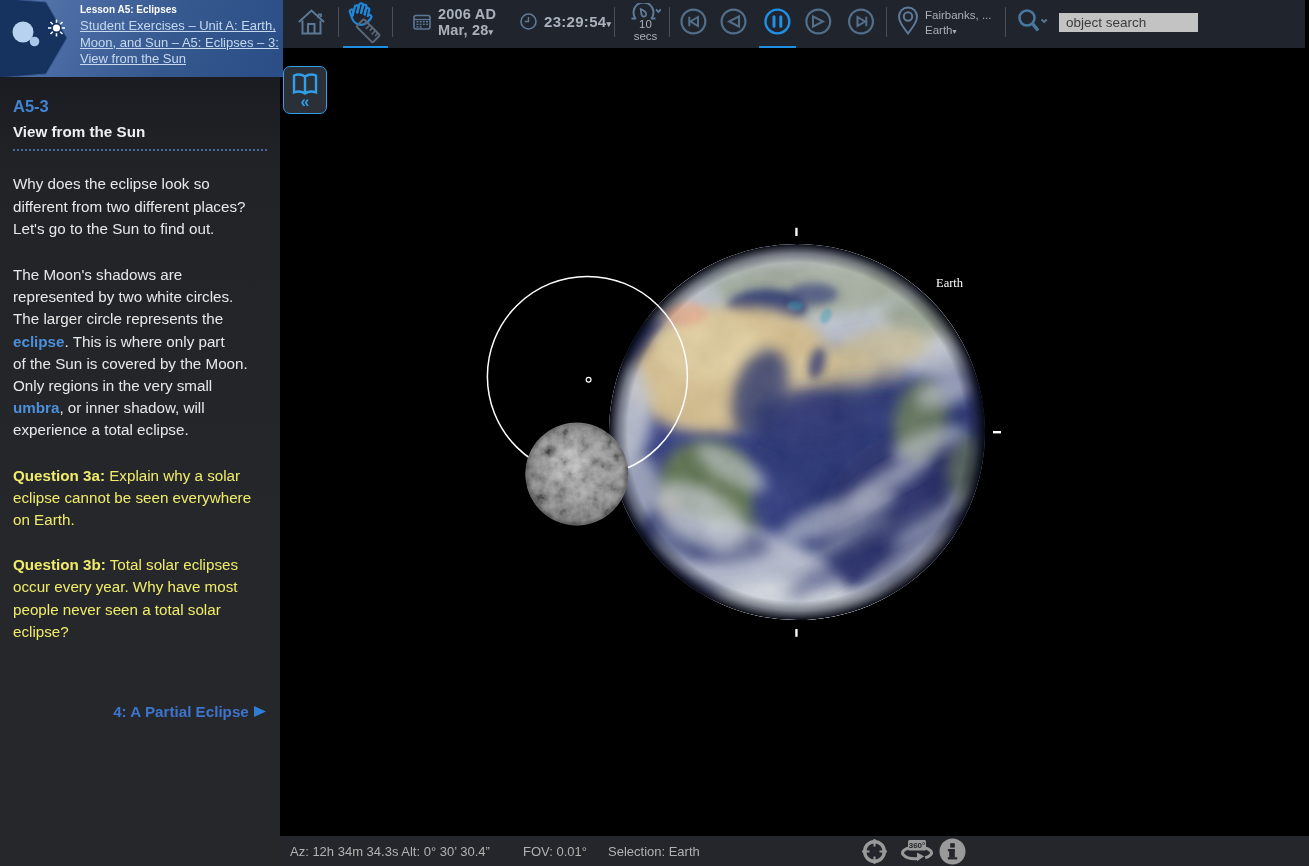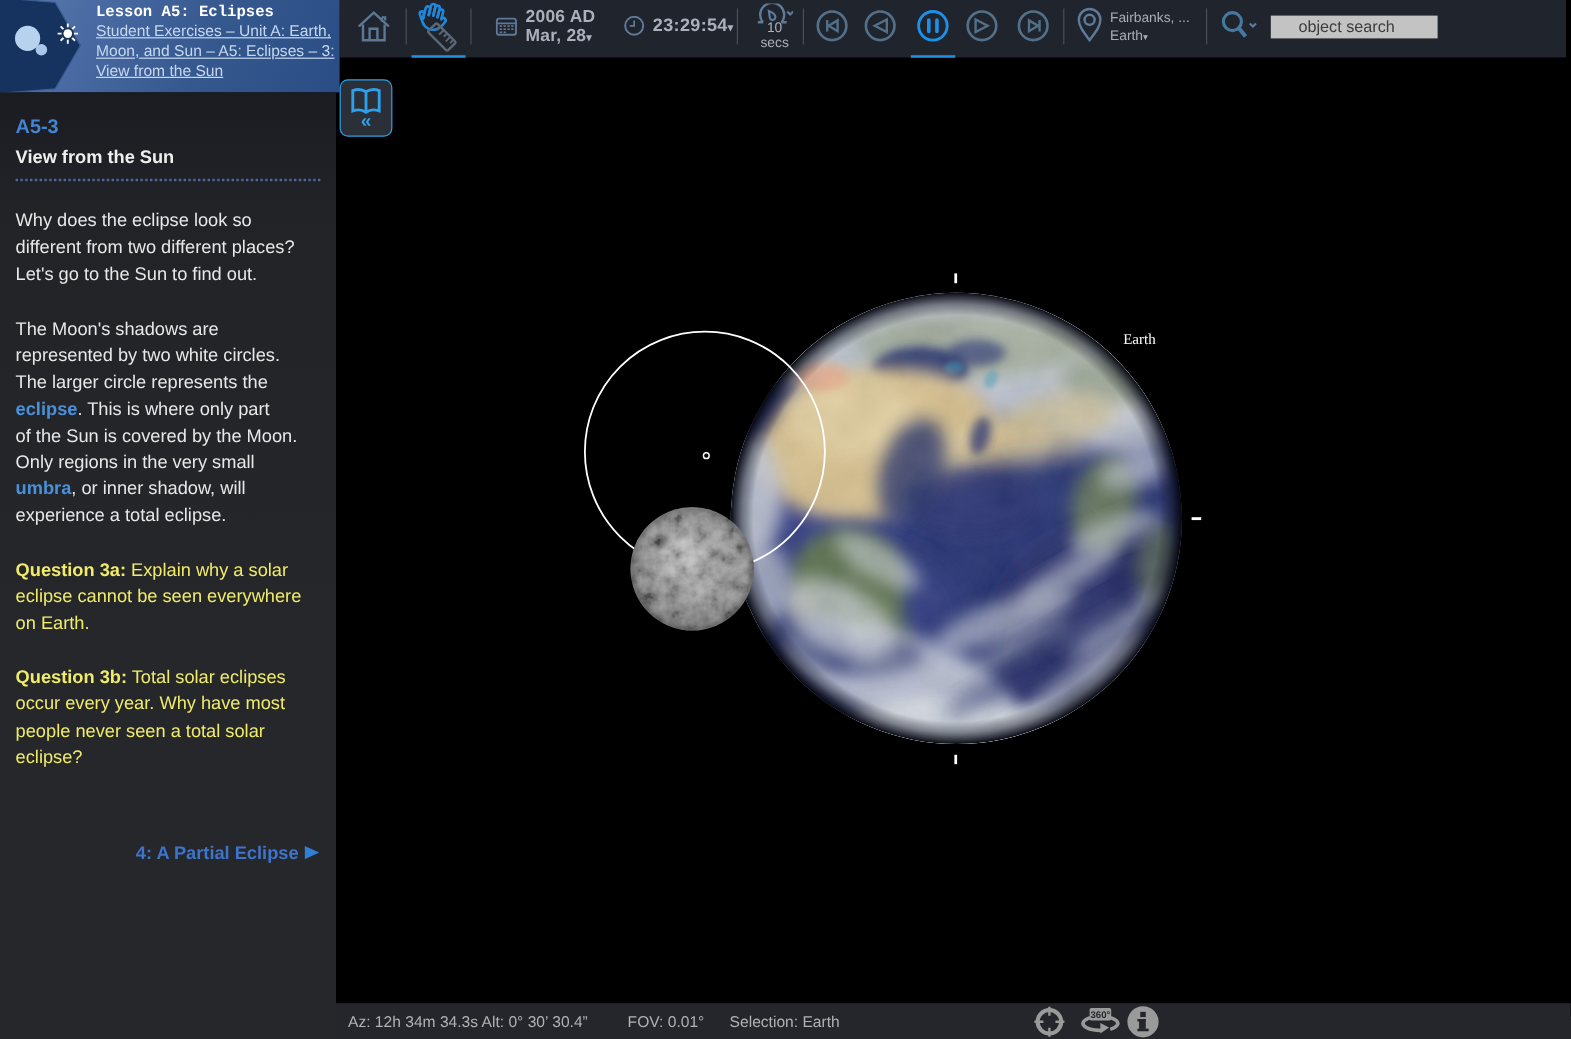--- a/index.html
+++ b/index.html
@@ -1,21 +1,21 @@
 <!DOCTYPE html>
 <html><head><meta charset="utf-8">
 <style>
 html,body{margin:0;padding:0;background:#000;}
 body{width:1309px;height:866px;position:relative;overflow:hidden;font-family:"Liberation Sans",sans-serif;}
 .abs{position:absolute;}
 #topbar{position:absolute;left:283px;top:0;width:1022px;height:48px;background:#20242c;}
 .sep{position:absolute;top:7px;width:1px;height:30px;background:#4a4e56;}
 #banner{position:absolute;left:0;top:0;width:283px;height:77px;background:linear-gradient(115deg,#5d7dab 0%,#4a6ba3 25%,#35588f 60%,#2a4d85 100%);}
 #banner .txt{position:absolute;left:80px;top:1px;font-size:13px;line-height:16.3px;color:#fff;white-space:nowrap;}
-#banner .txt b{font-size:13px;font-family:Liberation Mono, monospace;}
+#banner .txt b{font-size:10px;}
 #banner .txt a{color:#c6d8ee;text-decoration:underline;}
 #sidebar{position:absolute;left:0;top:77px;width:280px;height:789px;background:linear-gradient(#1b1c21 0%,#222327 12%,#26272b 60%,#26272b 100%);color:#e8e8e8;}
 #sidebar .inner{position:absolute;left:13px;top:18px;width:254px;font-size:15.2px;line-height:22.2px;}
 .h1{color:#4284d4;font-weight:bold;font-size:16.5px;}
 .h2{color:#efefef;font-weight:bold;font-size:15.2px;margin-top:4px;}
 .dots{border-bottom:2px dotted #4a6a9e;height:6px;margin-bottom:0px;}
 .para{margin-top:22px;}
 .blue{color:#4a90da;font-weight:bold;}
 .yellow{color:#f0ec6a;}
 .nextlink{color:#3d74cc;font-weight:bold;text-align:right;margin-top:58px;font-size:15.2px;}
@@ -116,21 +116,21 @@
     <circle cx="11" cy="10.5" r="4.2" fill="none" stroke="#5f7b9a" stroke-width="2"></circle>
   </svg>
   <div class="abs" style="left:642px;top:8px;font-size:11.5px;line-height:14.5px;color:#a9aeb6">Fairbanks, ...<br>Earth<span style="font-size:8px">▾</span></div>
   <div class="sep" style="left:722px"></div>
 
   <svg class="abs" style="left:733px;top:8px" width="32" height="27" viewBox="0 0 32 27">
     <circle cx="11" cy="10" r="7.5" fill="none" stroke="#47799f" stroke-width="2.6"></circle>
     <line x1="16.5" y1="15.5" x2="22" y2="22.5" stroke="#47799f" stroke-width="3.4"></line>
     <path d="M25.5 11.5 l2.6 2.6 2.6 -2.6" fill="none" stroke="#5f7b9a" stroke-width="1.8"></path>
   </svg>
-  <div class="abs" style="left:776px;top:13px;width:139px;height:19px;background:#c3c3c3;color:#3c3c3c;font-size:13.5px;line-height:19px;padding-left:23px;box-sizing:border-box">object search</div>
+  <div class="abs" style="left:776px;top:13px;width:139px;height:19px;background:#c3c3c3;color:#3c3c3c;font-size:13.5px;line-height:19px;padding-left:7px;box-sizing:border-box">object search</div>
 </div>
 
 <svg id="space" class="abs" style="left:280px;top:48px" width="1029" height="818" viewBox="0 0 1029 818">
   <rect x="0" y="0" width="1029" height="818" fill="#000"></rect>
   <defs>
     <radialGradient id="ocean" cx="45%" cy="38%" r="68%">
       <stop offset="0%" stop-color="#3a468f"></stop>
       <stop offset="45%" stop-color="#2c3783"></stop>
       <stop offset="78%" stop-color="#232c6f"></stop>
       <stop offset="100%" stop-color="#171d4a"></stop>

